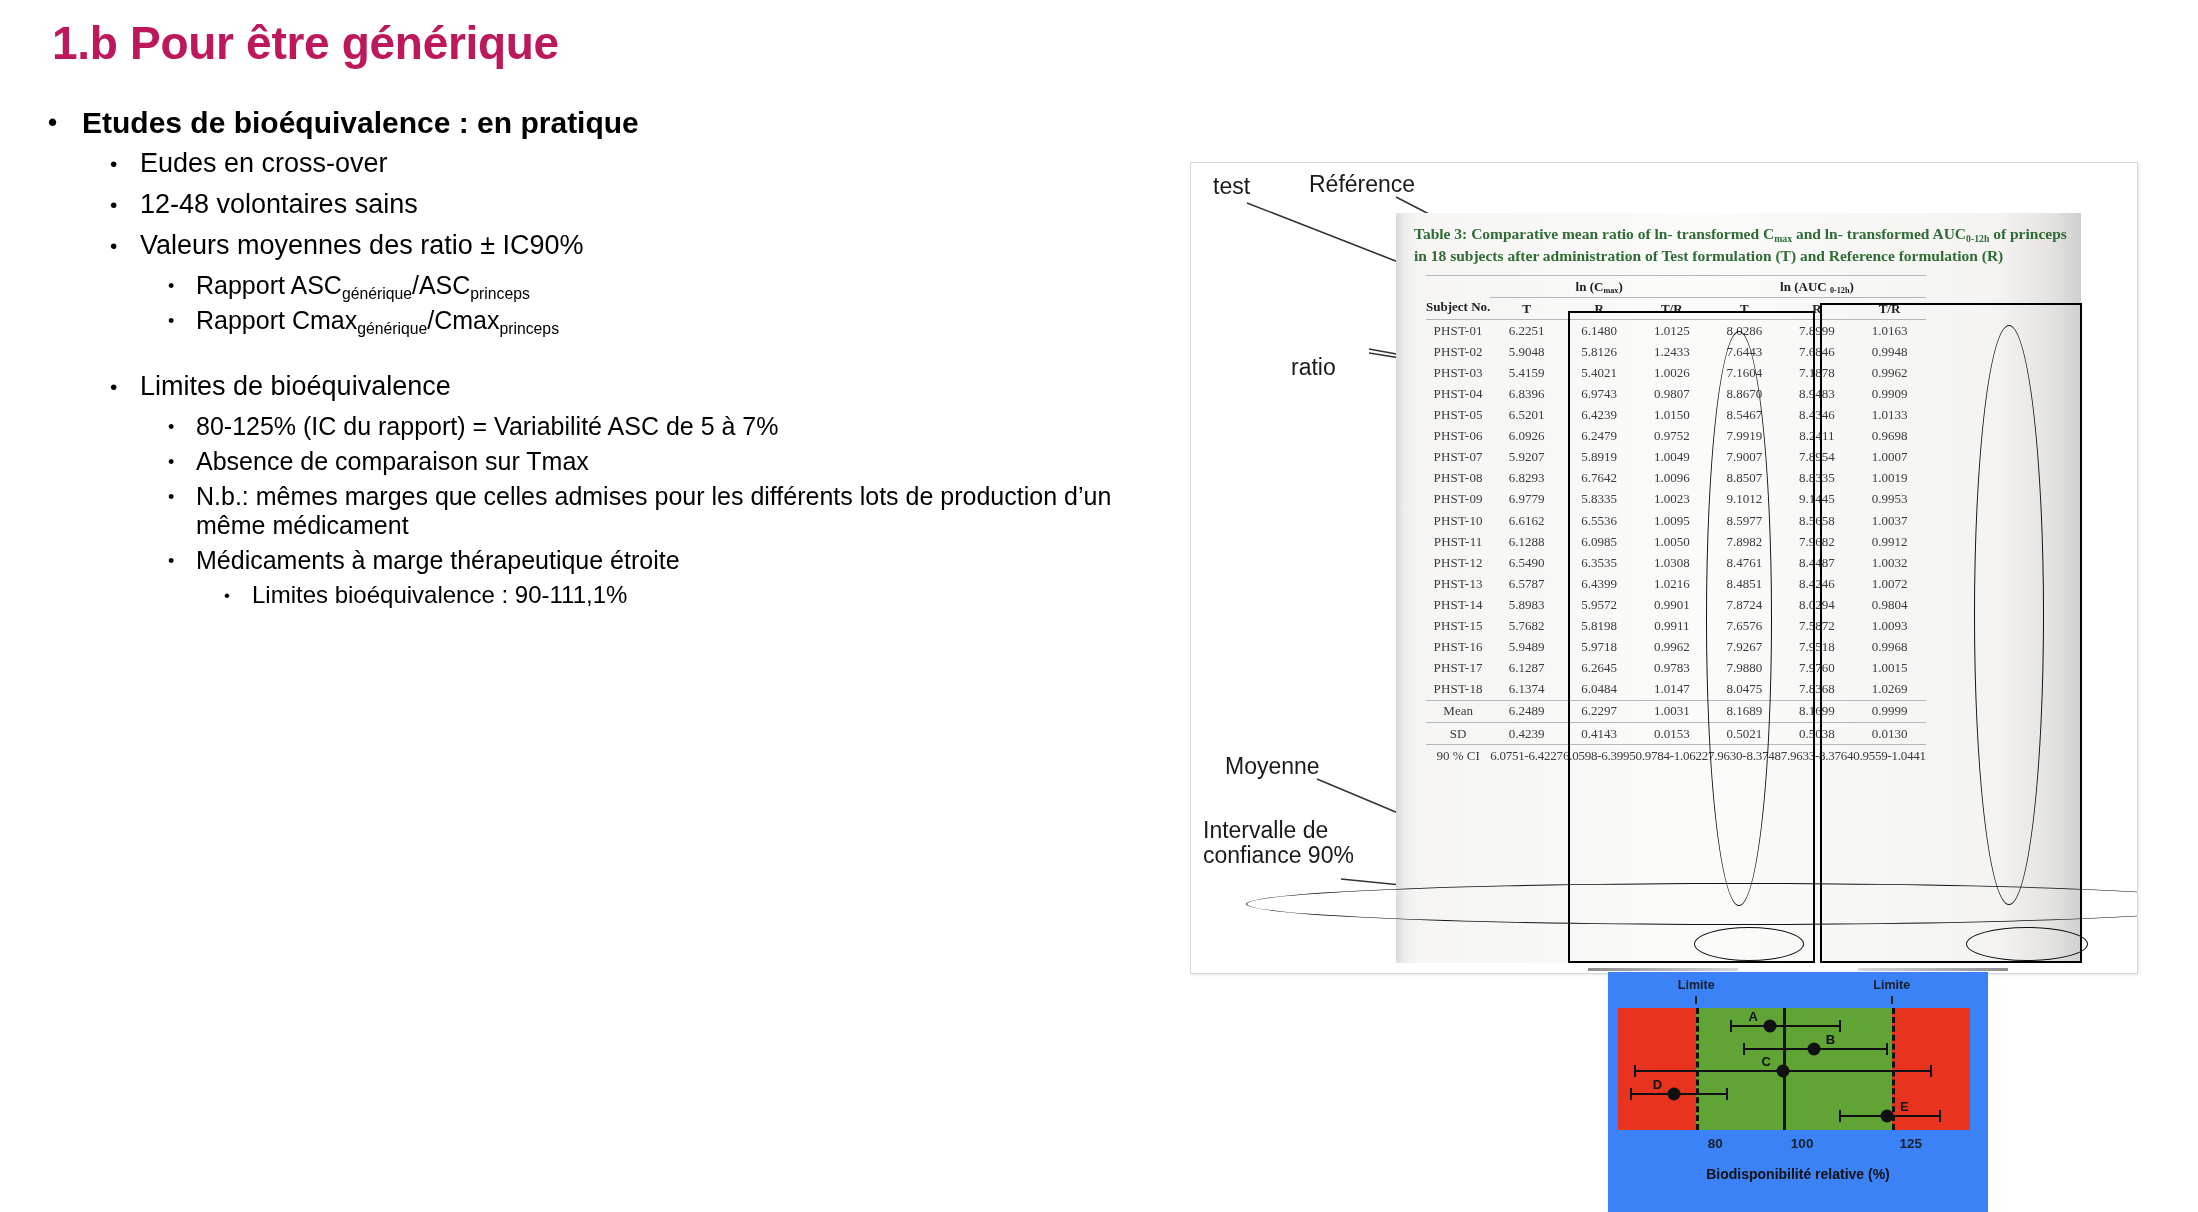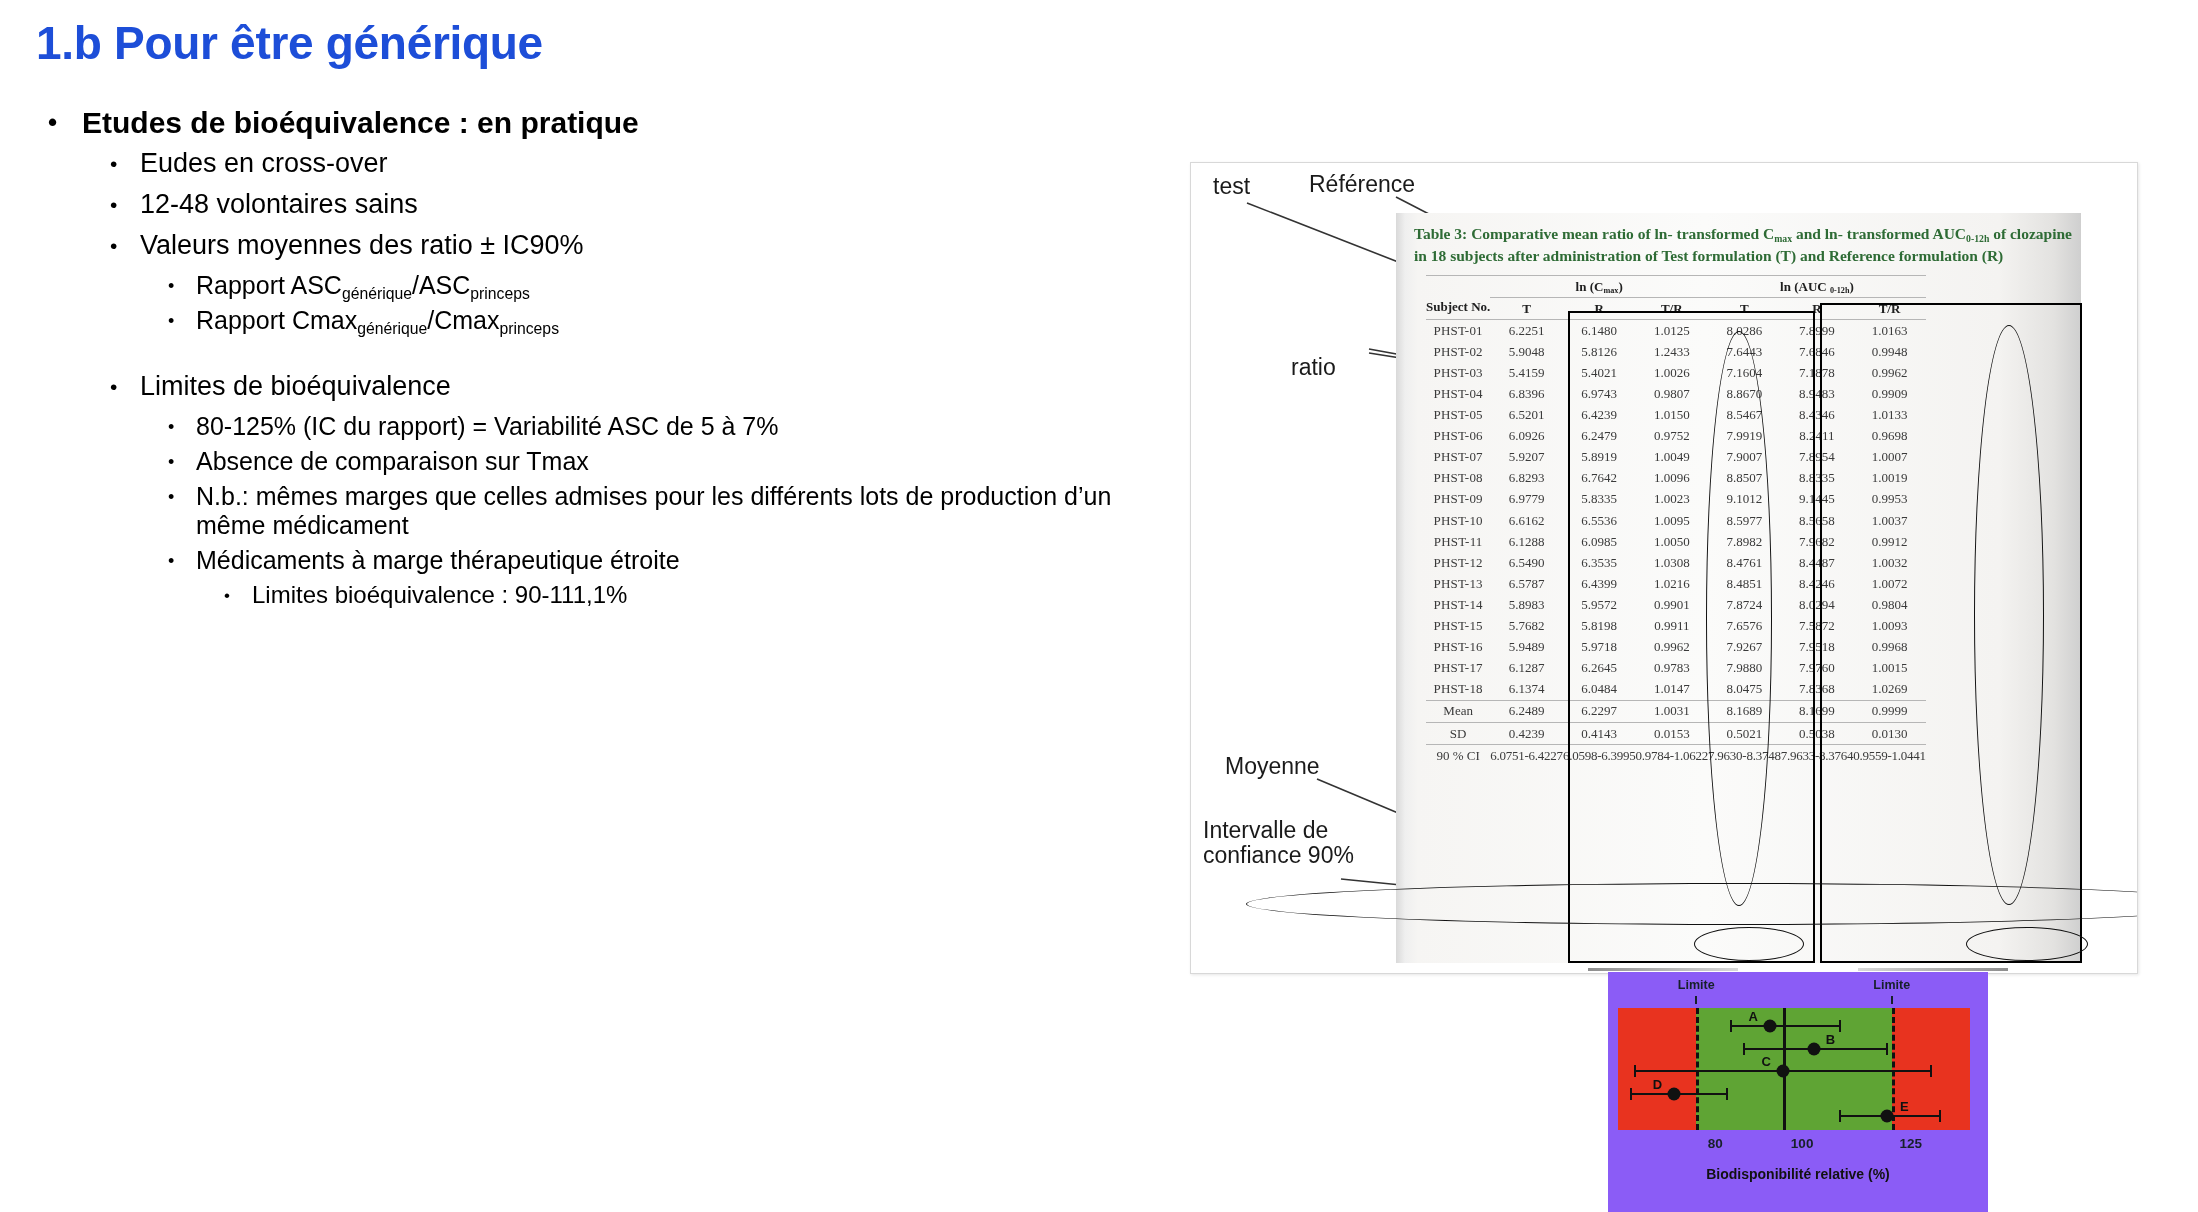--- a/index.html
+++ b/index.html
@@ -8,23 +8,23 @@
     width:2198px; height:1212px;
     background:#ffffff;
     font-family:"Liberation Sans", sans-serif;
     color:#000;
     position:relative;
     overflow:hidden;
   }
 
   
   #slide-title {
-    position:absolute; left:36px; top:16px;
+    position:absolute; left:52px; top:16px;
     font-size:46px; font-weight:bold;
-    color:#1d4ed8;
+    color:#be185d;
     letter-spacing:-0.3px;
     white-space:nowrap;
   }
 
   
   #body-text { position:absolute; left:48px; top:106px; width:1110px; }
 
   .li { display:flex; align-items:flex-start; }
   .bl { flex:0 0 auto; line-height:1; }
   .tx { flex:1 1 auto; }
@@ -103,21 +103,21 @@
   .ellipse { position:absolute; border:1.6px solid #111; border-radius:50%; }
   #ell-tr1  { left:310px; top:118px; width:66px;  height:575px; }
   #ell-tr2  { left:578px; top:112px; width:70px;  height:580px; }
   #ell-mean { left:-150px; top:670px; width:985px; height:42px; }
   #ell-ci1  { left:298px; top:714px; width:110px; height:34px; }
   #ell-ci2  { left:570px; top:714px; width:122px; height:34px; }
 
   
   #forest-panel {
     position:absolute; left:1608px; top:972px; width:380px; height:240px;
-    background:#8b5cf6;
+    background:#3b82f6;
   }
   #fp-top-rule { position:absolute; left:-20px; top:-4px; width:150px; height:3px;
     background:linear-gradient(90deg,#8d8d8d,#d8d8d8); }
   #fp-top-rule2 { position:absolute; right:-20px; top:-4px; width:150px; height:3px;
     background:linear-gradient(270deg,#8d8d8d,#d8d8d8); }
 
   #plot { position:absolute; left:10px; top:36px; width:352px; height:122px;
           background:#e8331f; }
   #green { position:absolute; left:0; top:0; height:100%;
            background:#5fa434; }
@@ -234,21 +234,21 @@
       <polygon points="507,190 497,184 497,196"></polygon>
       <polygon points="490,243 479,237 479,249"></polygon>
       <polygon points="760,282 749,276 749,288"></polygon>
       <polygon points="505,727 494,721 494,733"></polygon>
     </g>
   </svg>
 
   <div id="scan">
 
     <div id="caption">
-      <span>Table 3: Comparative mean ratio of ln- transformed C</span><sub>max</sub><span> and ln- transformed AUC</span><sub>0-12h</sub><span> of clozapine</span>
+      <span>Table 3: Comparative mean ratio of ln- transformed C</span><sub>max</sub><span> and ln- transformed AUC</span><sub>0-12h</sub><span> of princeps</span>
       <br>
       <span>in 18 subjects after administration of Test formulation (T) and Reference formulation (R)</span>
     </div>
 
     <table id="sci-table">
       <thead>
         <tr class="hdr-top">
           <th rowspan="2" class="lbl" style="vertical-align:bottom;padding-bottom:4px">Subject No.</th>
           <th colspan="3"><span>ln (C</span><sub>max</sub><span>)</span></th>
           <th colspan="3"><span>ln (AUC </span><sub>0-12h</sub><span>)</span></th>

